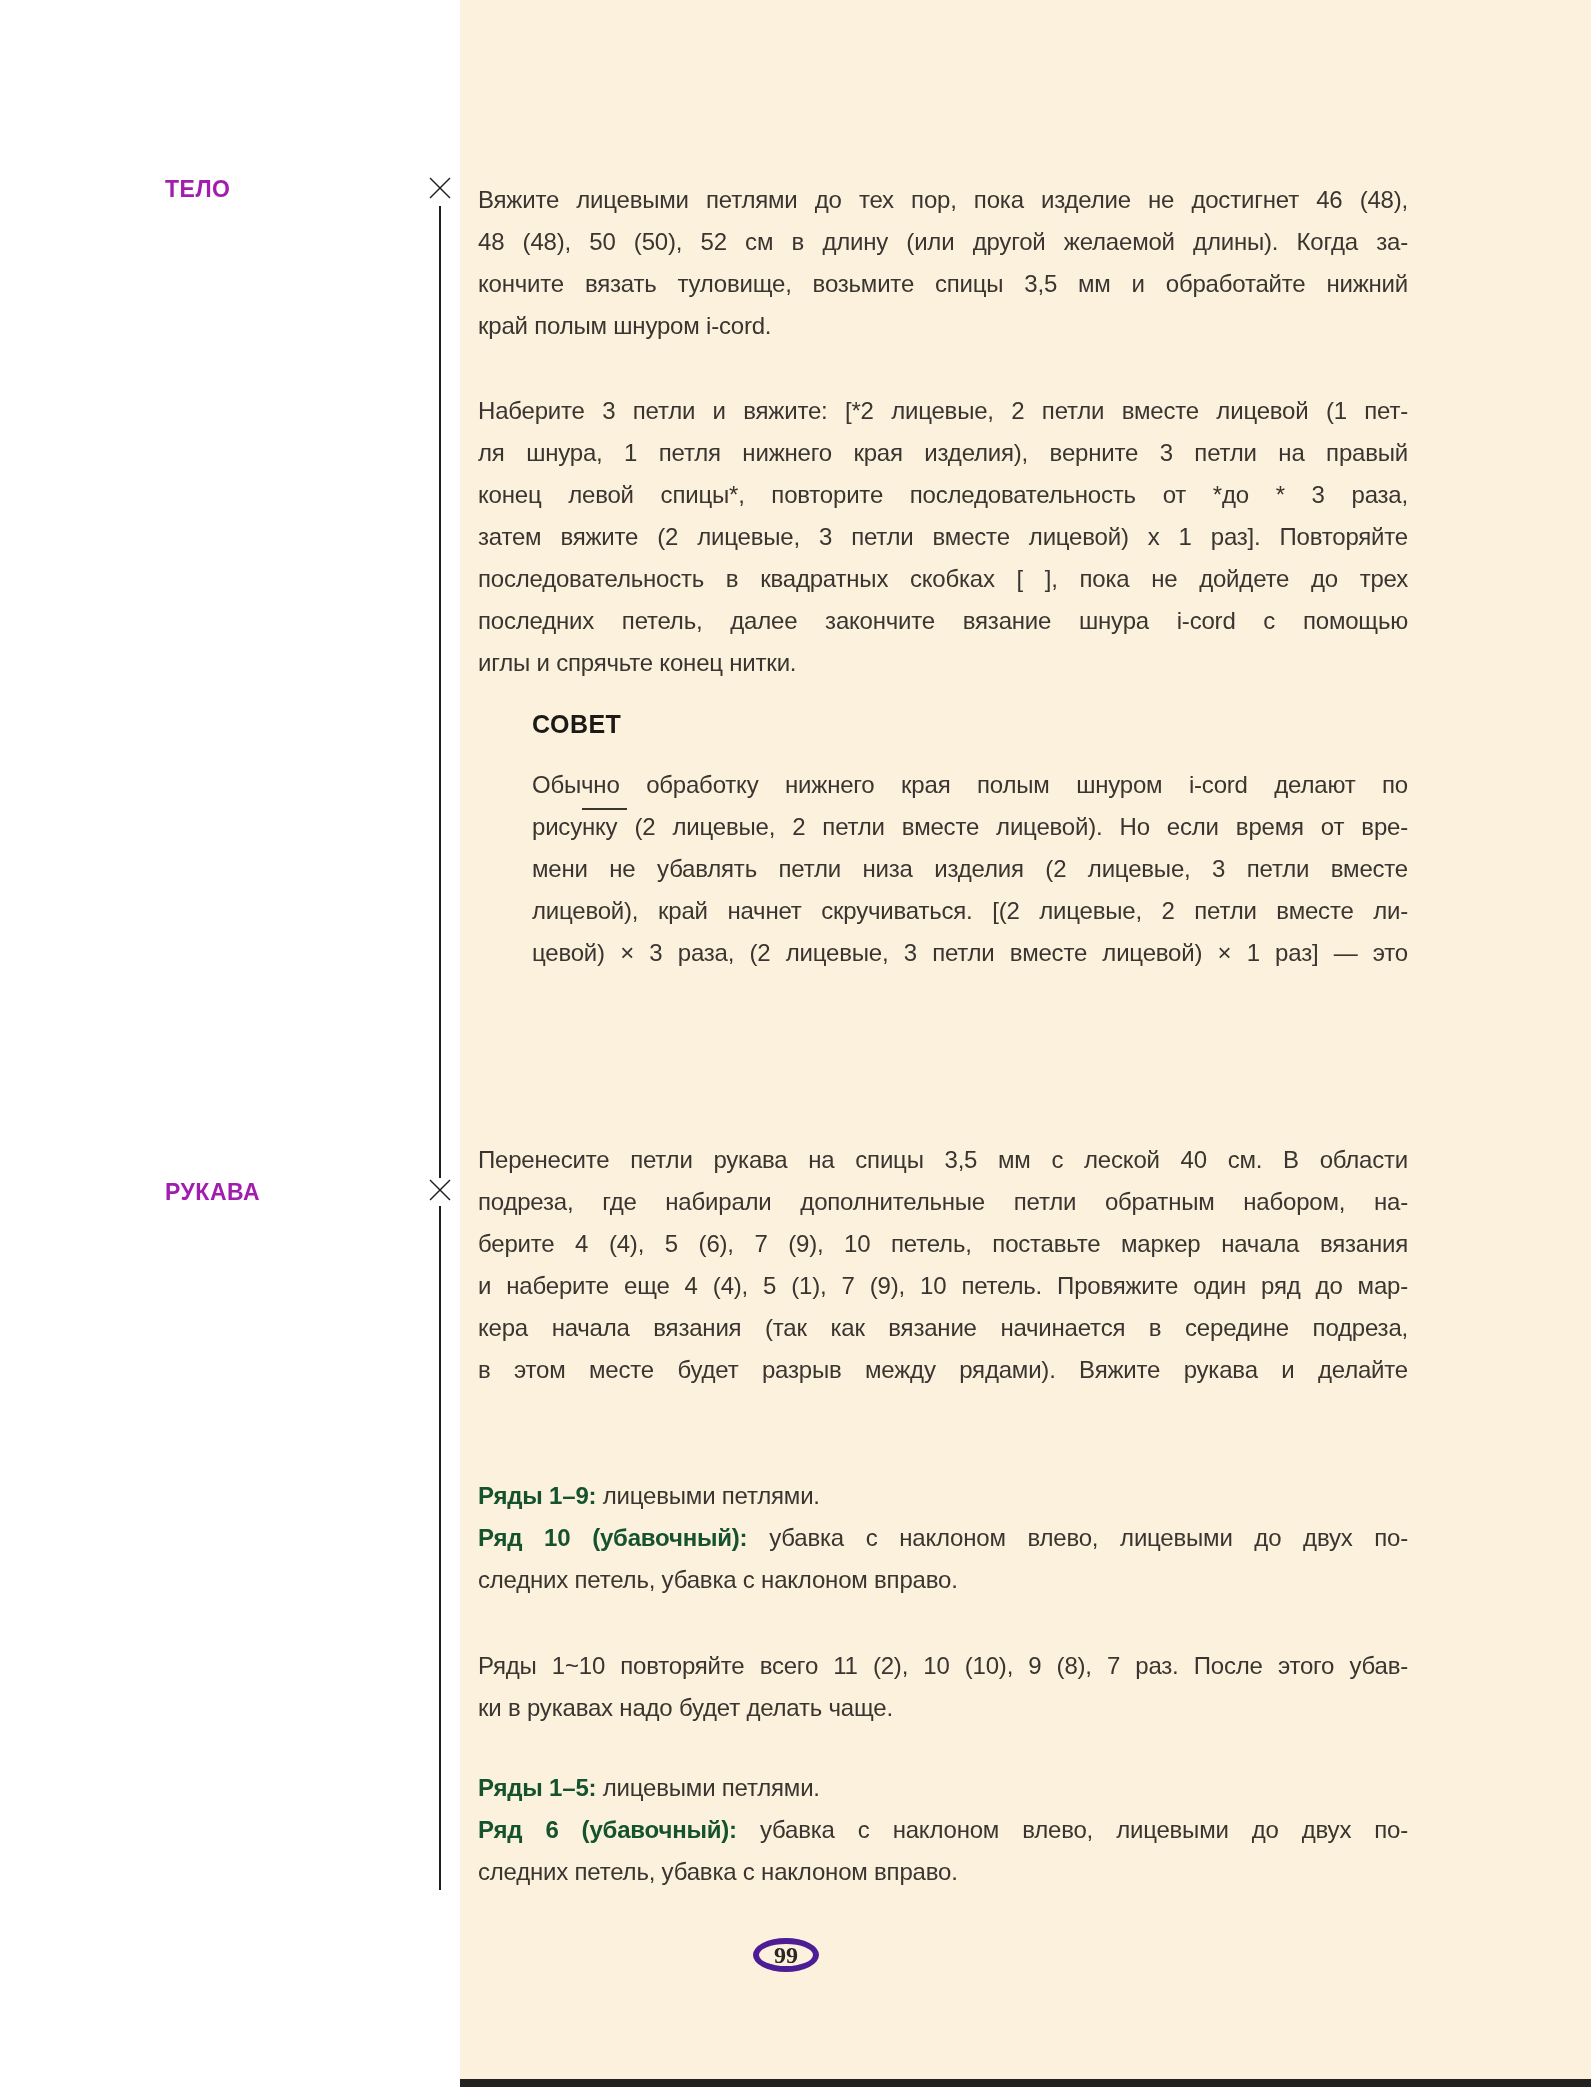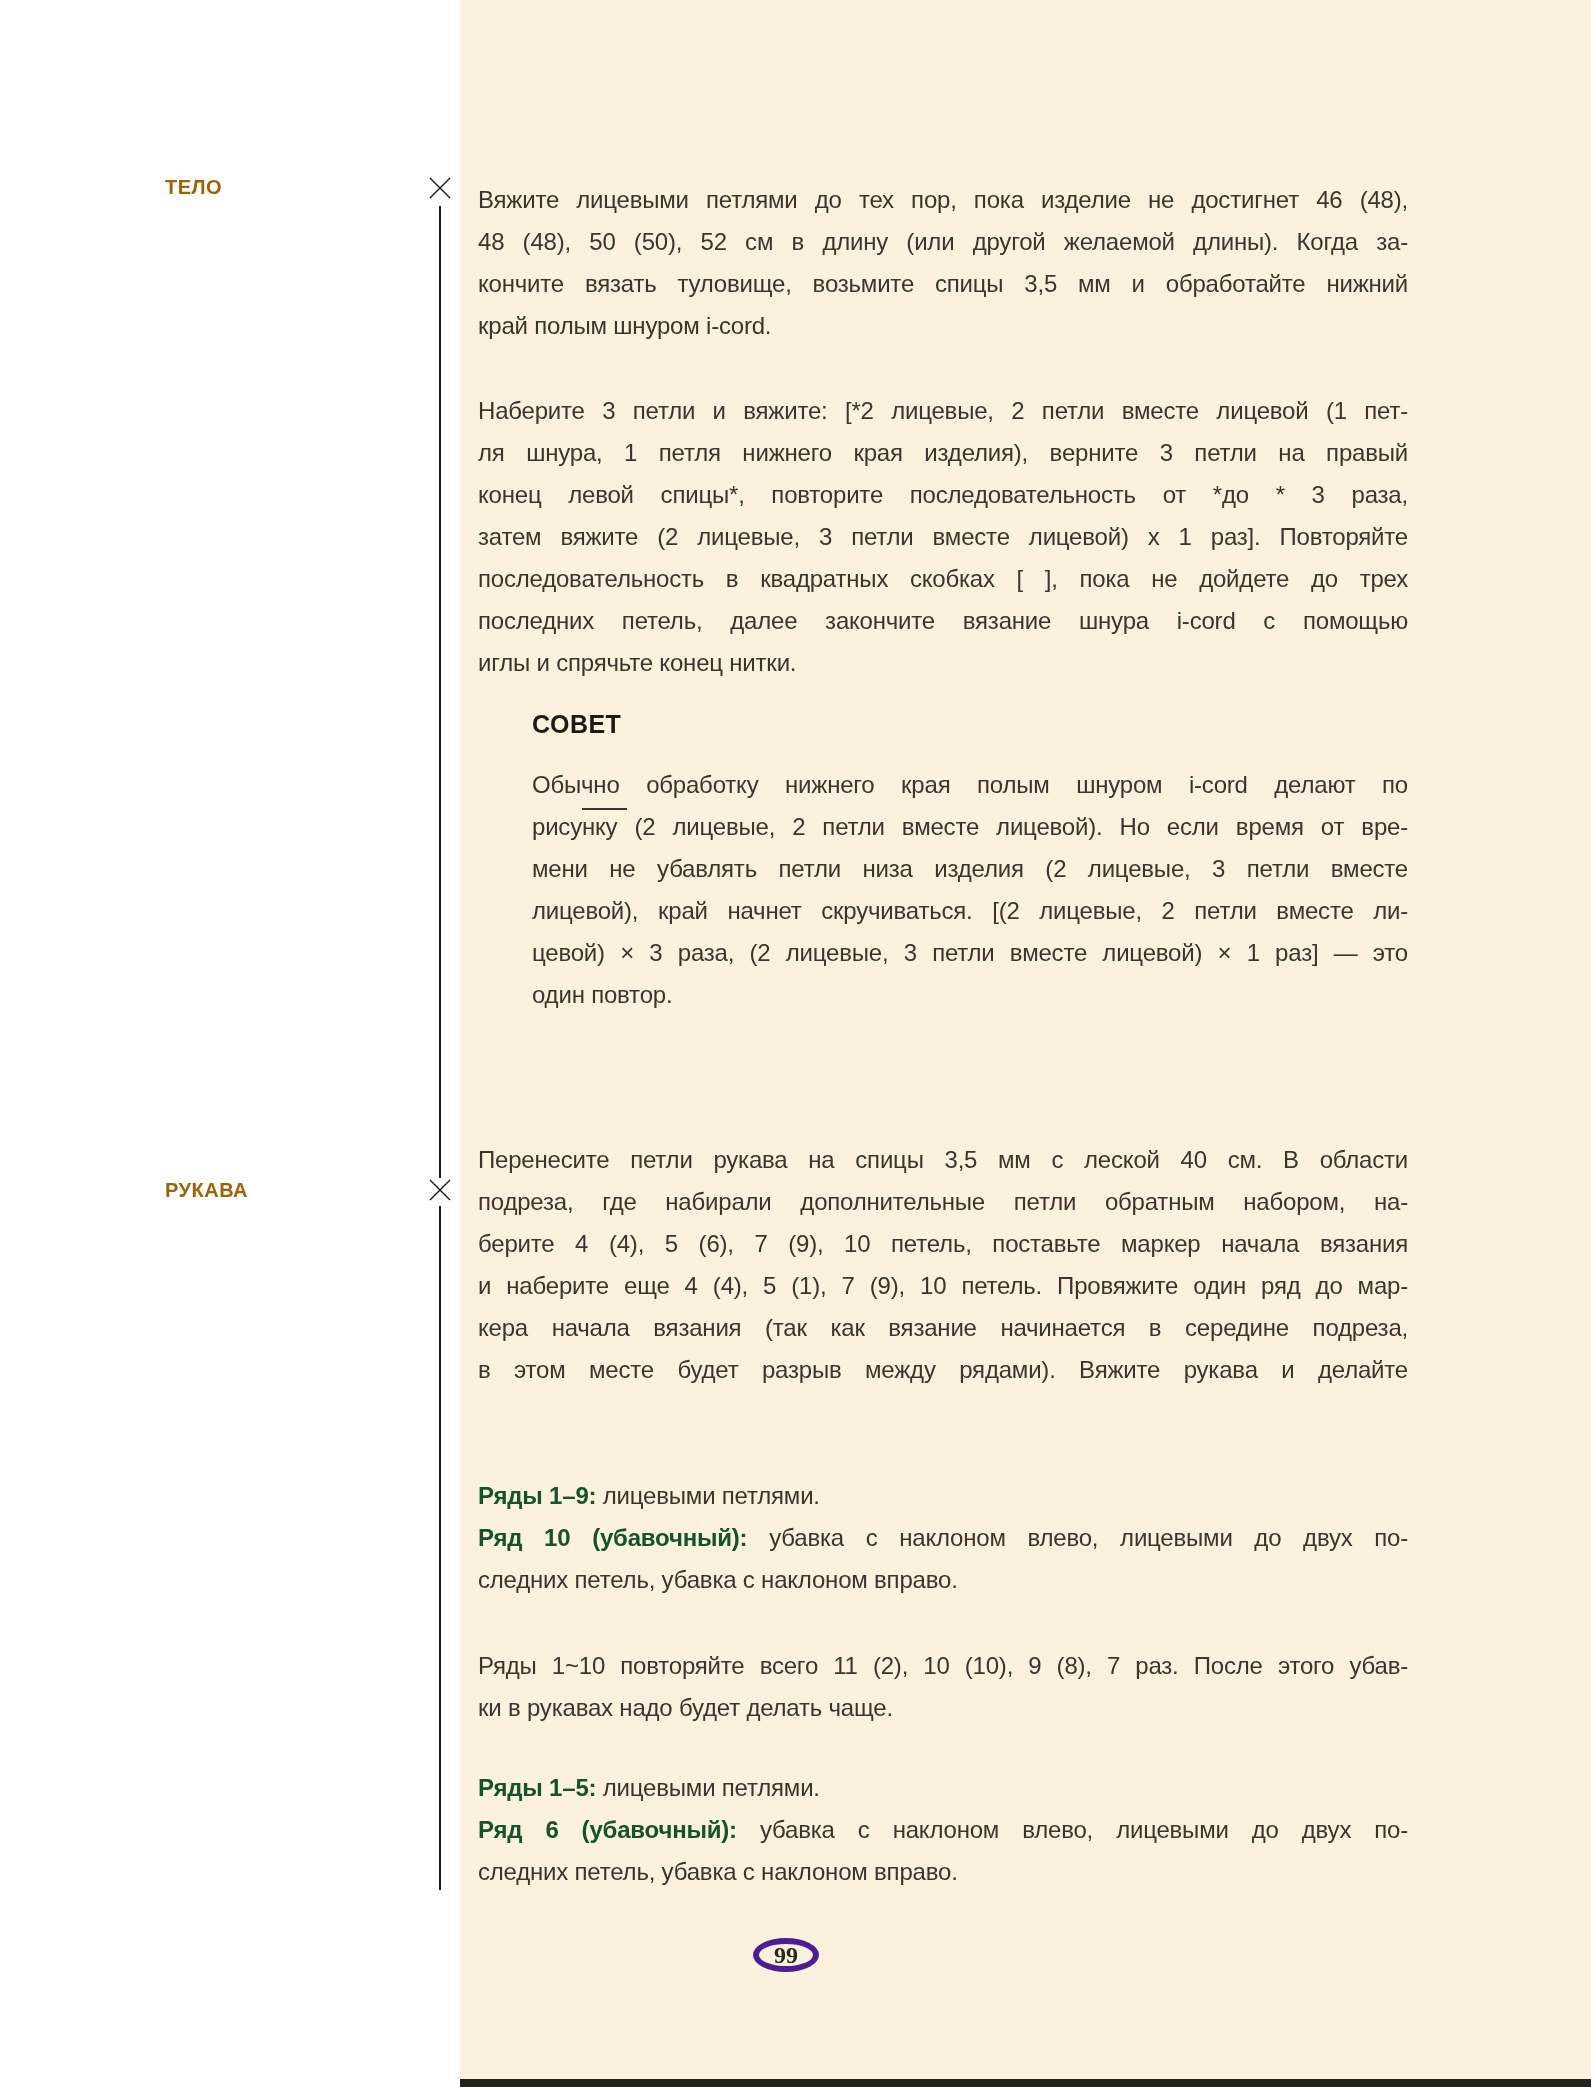--- a/index.html
+++ b/index.html
@@ -5,21 +5,21 @@
   html,body{margin:0;padding:0;}
   body{
     width:1591px;height:2087px;position:relative;background:#ffffff;
     font-family:"Liberation Sans","DejaVu Sans",sans-serif;
     -webkit-font-smoothing:antialiased;
   }
   .panel{position:absolute;left:460px;top:0;right:0;bottom:0;background:#FCF1DC;}
   .bottom-strip{position:absolute;left:460px;right:0;bottom:0;height:8px;background:#24221F;}
 
   .section-label{
-    position:absolute;left:165px;font-weight:bold;font-size:20px;color:#a16207;
+    position:absolute;left:165px;font-weight:bold;font-size:23px;color:#a21caf;
     letter-spacing:.5px;white-space:nowrap;
   }
   #label-telo{top:176px;}
   #label-rukava{top:1179px;}
 
   .rule{position:absolute;left:439px;width:2px;background:#1F1E1B;}
   #rule-1{top:206px;height:972px;}
   #rule-2{top:1206px;height:684px;}
   .cross{position:absolute;left:429px;width:22px;height:22px;}
   #cross-telo{top:177px;}
@@ -93,21 +93,20 @@
   <div class="line">иглы и спрячьте конец нитки.</div>
 </div>
 
 <div id="tip-heading">СОВЕТ</div>
 <div id="tip" class="textcol">
   <div class="line j">Обычно обработку нижнего края полым шнуром i-cord делают по</div>
   <div class="line j">рисунку (2 лицевые, 2 петли вместе лицевой). Но если время от вре-</div>
   <div class="line j">мени не убавлять петли низа изделия (2 лицевые, 3 петли вместе</div>
   <div class="line j">лицевой), край начнет скручиваться. [(2 лицевые, 2 петли вместе ли-</div>
   <div class="line j">цевой) × 3 раза, (2 лицевые, 3 петли вместе лицевой) × 1 раз] — это</div>
-  <div class="line">один повтор.</div>
 </div>
 <div class="artifact-line"></div>
 
 <div id="p3" class="textcol">
   <div class="line j">Перенесите петли рукава на спицы 3,5 мм с леской 40 см. В области</div>
   <div class="line j">подреза, где набирали дополнительные петли обратным набором, на-</div>
   <div class="line j">берите 4 (4), 5 (6), 7 (9), 10 петель, поставьте маркер начала вязания</div>
   <div class="line j">и наберите еще 4 (4), 5 (1), 7 (9), 10 петель. Провяжите один ряд до мар-</div>
   <div class="line j">кера начала вязания (так как вязание начинается в середине подреза,</div>
   <div class="line j">в этом месте будет разрыв между рядами). Вяжите рукава и делайте</div>

